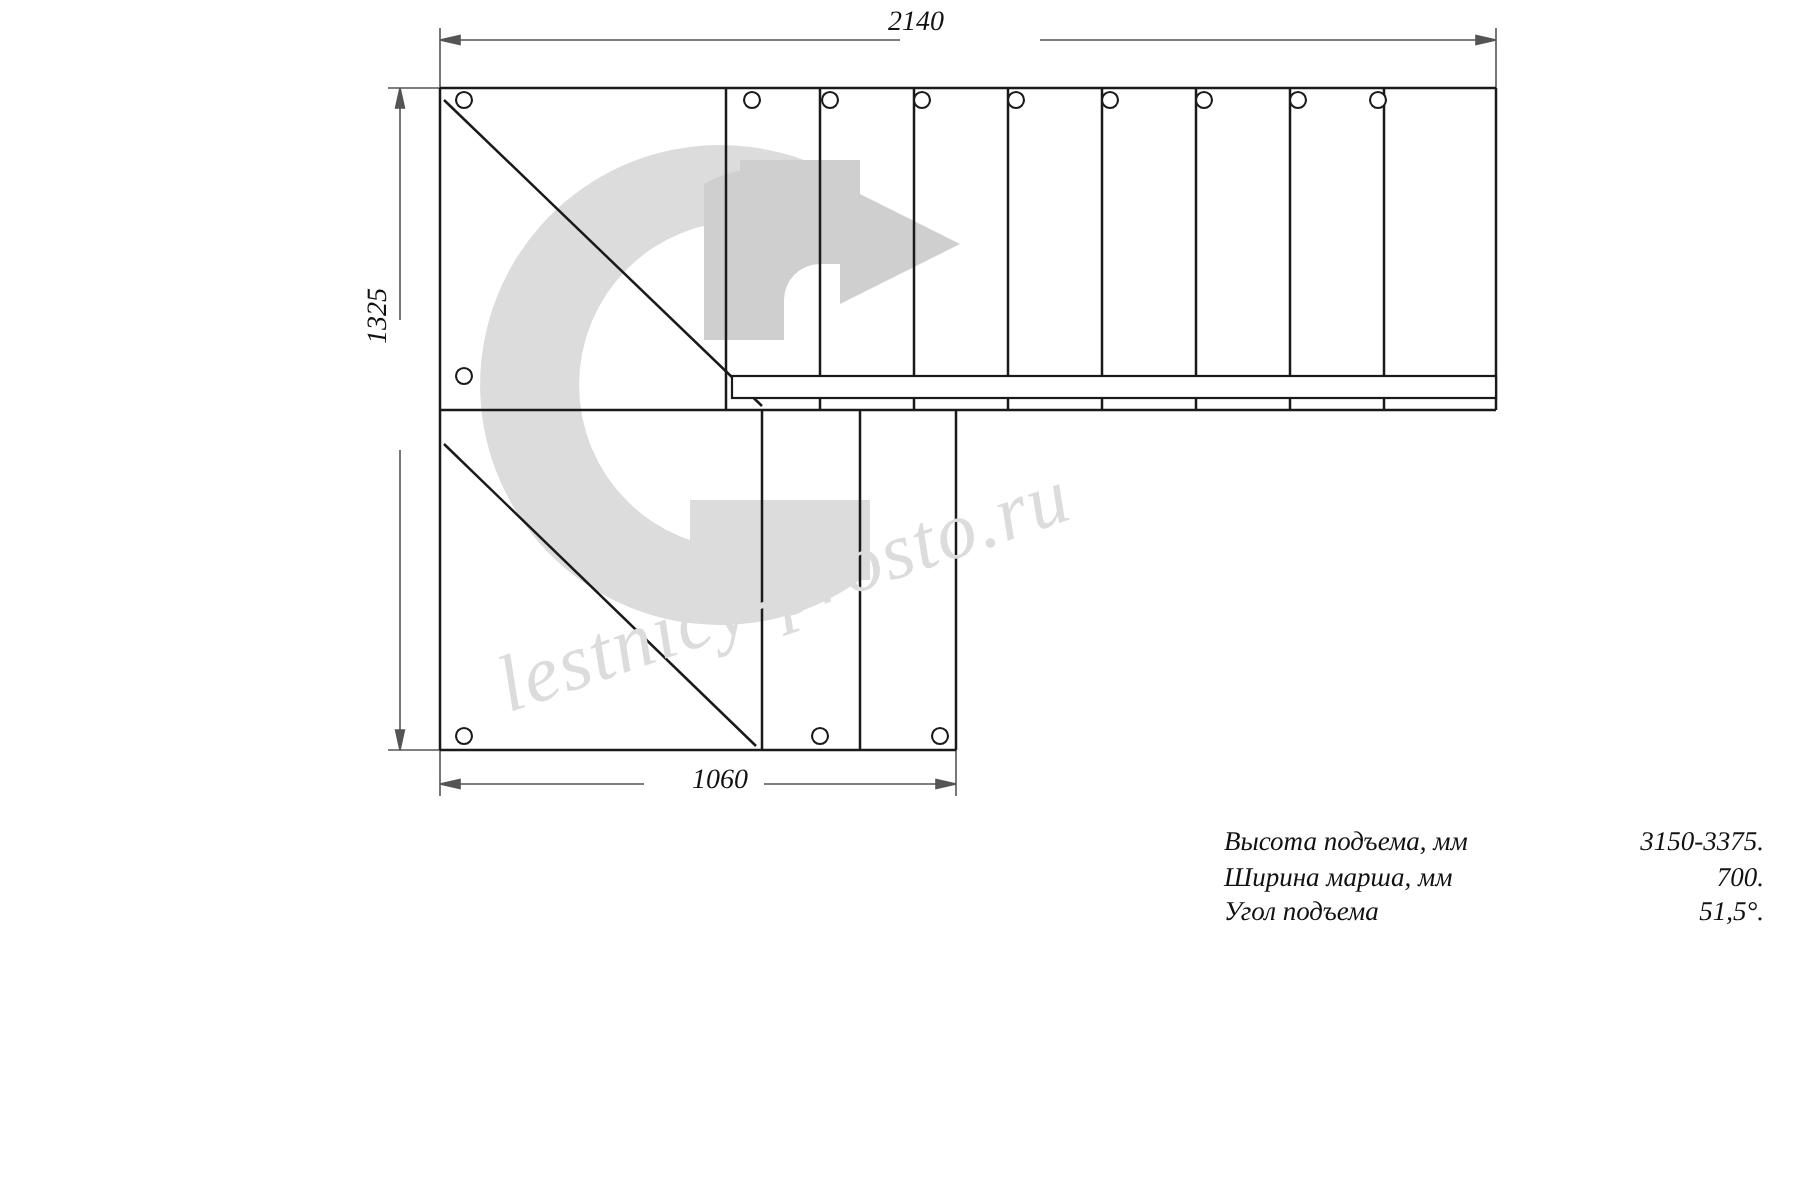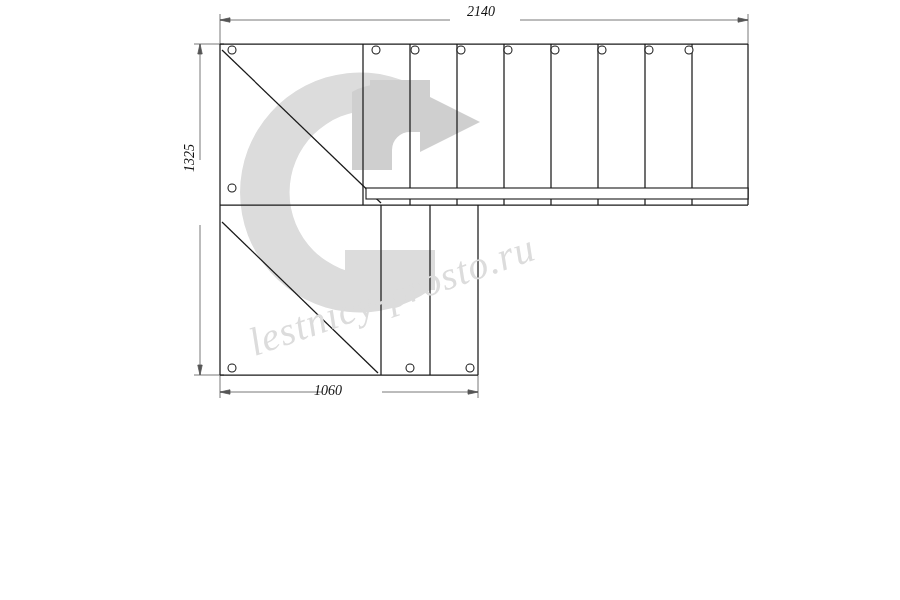--- a/index.html
+++ b/index.html
@@ -61,28 +61,28 @@
   #spec .label { text-align: left; }
   #spec .value { text-align: right; padding-left: 12px; }
   .dim-label {
     position: absolute;
     font-family: "Liberation Serif", serif;
     font-style: italic;
     font-size: 14px;
     color: #111;
     white-space: nowrap;
   }
-  #dim-top-label { left: 467px; top: 4px; }
+  #dim-top-label { left: 444px; top: 4px; }
   #dim-left-label {
     left: 182px;
     top: 172px;
     transform: rotate(-90deg);
     transform-origin: left top;
   }
-  #dim-bottom-label { left: 314px; top: 383px; }
+  #dim-bottom-label { left: 346px; top: 383px; }
 </style>
 </head>
 <body>
 
 <div id="page">
 
   <svg id="drawing" viewBox="0 0 900 600">
 
     <g>
       <path d="M430 95
@@ -184,15 +184,27 @@
     </g>
   </svg>
 
   <div class="watermark" id="wm-text">lestnicy-prosto.ru</div>
 
   <div class="dim-label" id="dim-top-label">2140</div>
   <div class="dim-label" id="dim-left-label">1325</div>
   <div class="dim-label" id="dim-bottom-label">1060</div>
 
   <div id="spec">
+    <div class="row">
+      <span class="label">Высота подъема, мм</span>
+      <span class="value">3150-3375.</span>
+    </div>
+    <div class="row">
+      <span class="label">Ширина марша, мм</span>
+      <span class="value">700.</span>
+    </div>
+    <div class="row">
+      <span class="label">Угол подъема</span>
+      <span class="value">51,5°.</span>
+    </div>
   </div>
 
 </div>
 
 </body></html>

